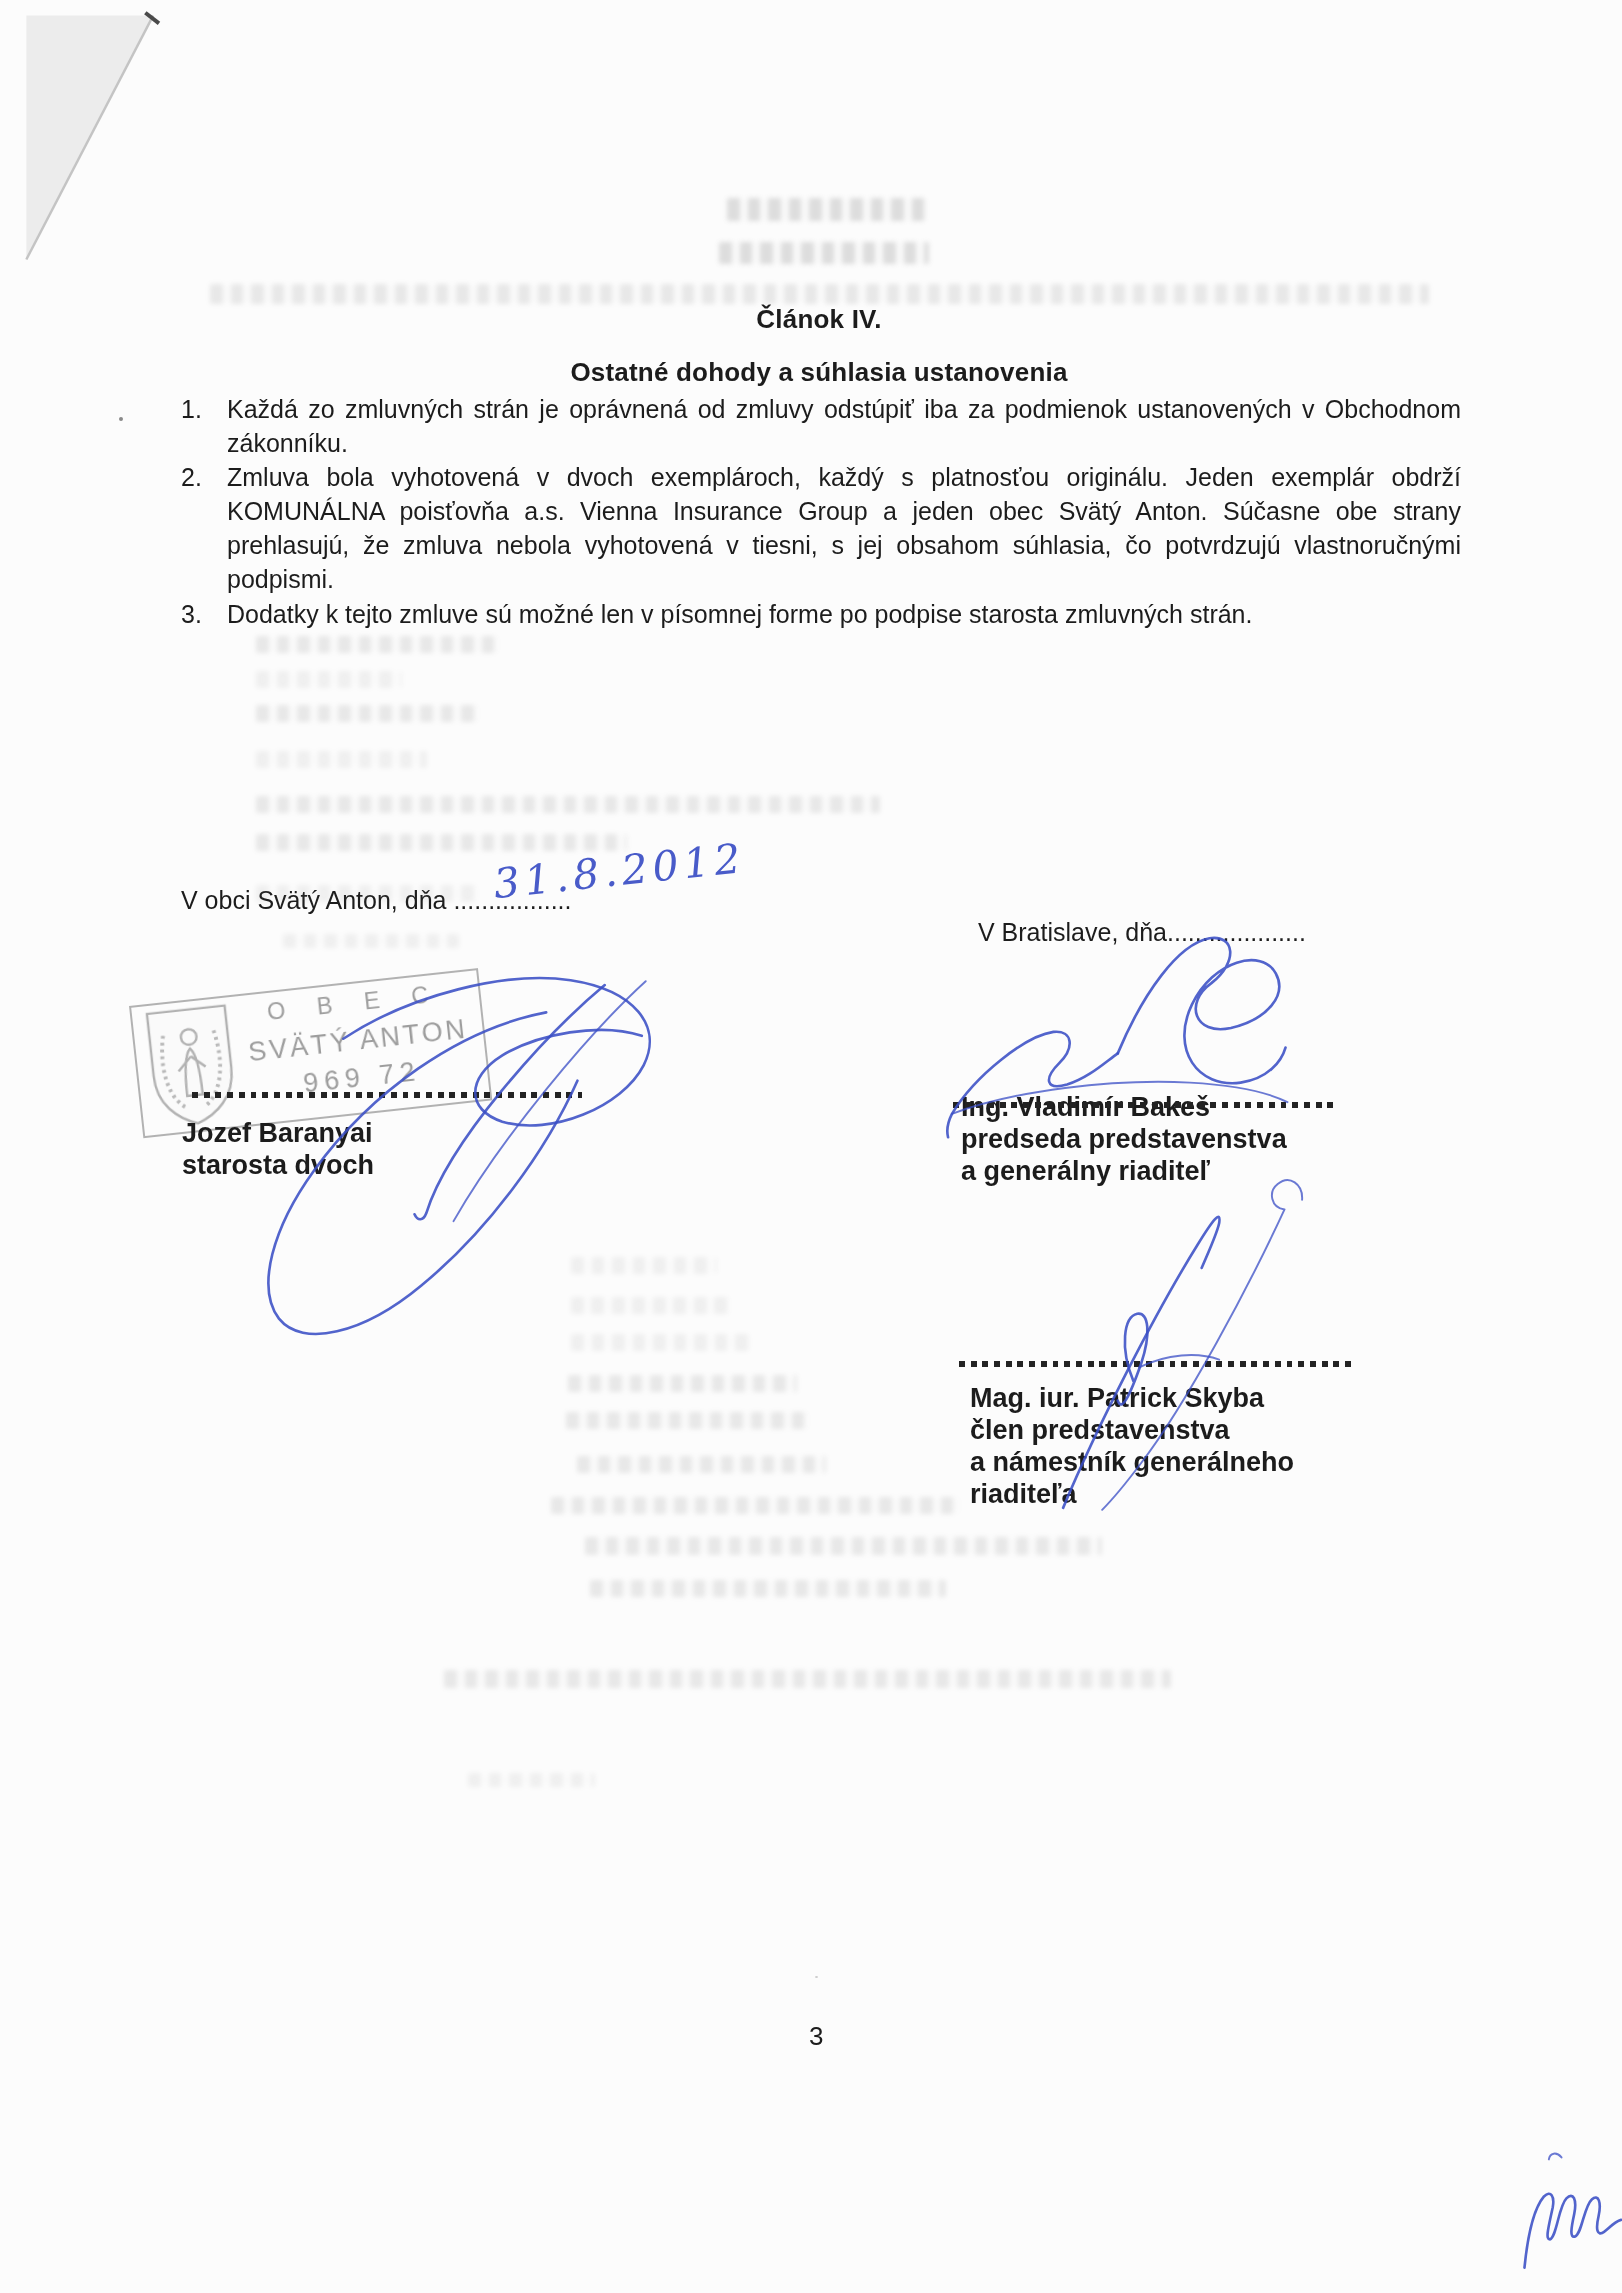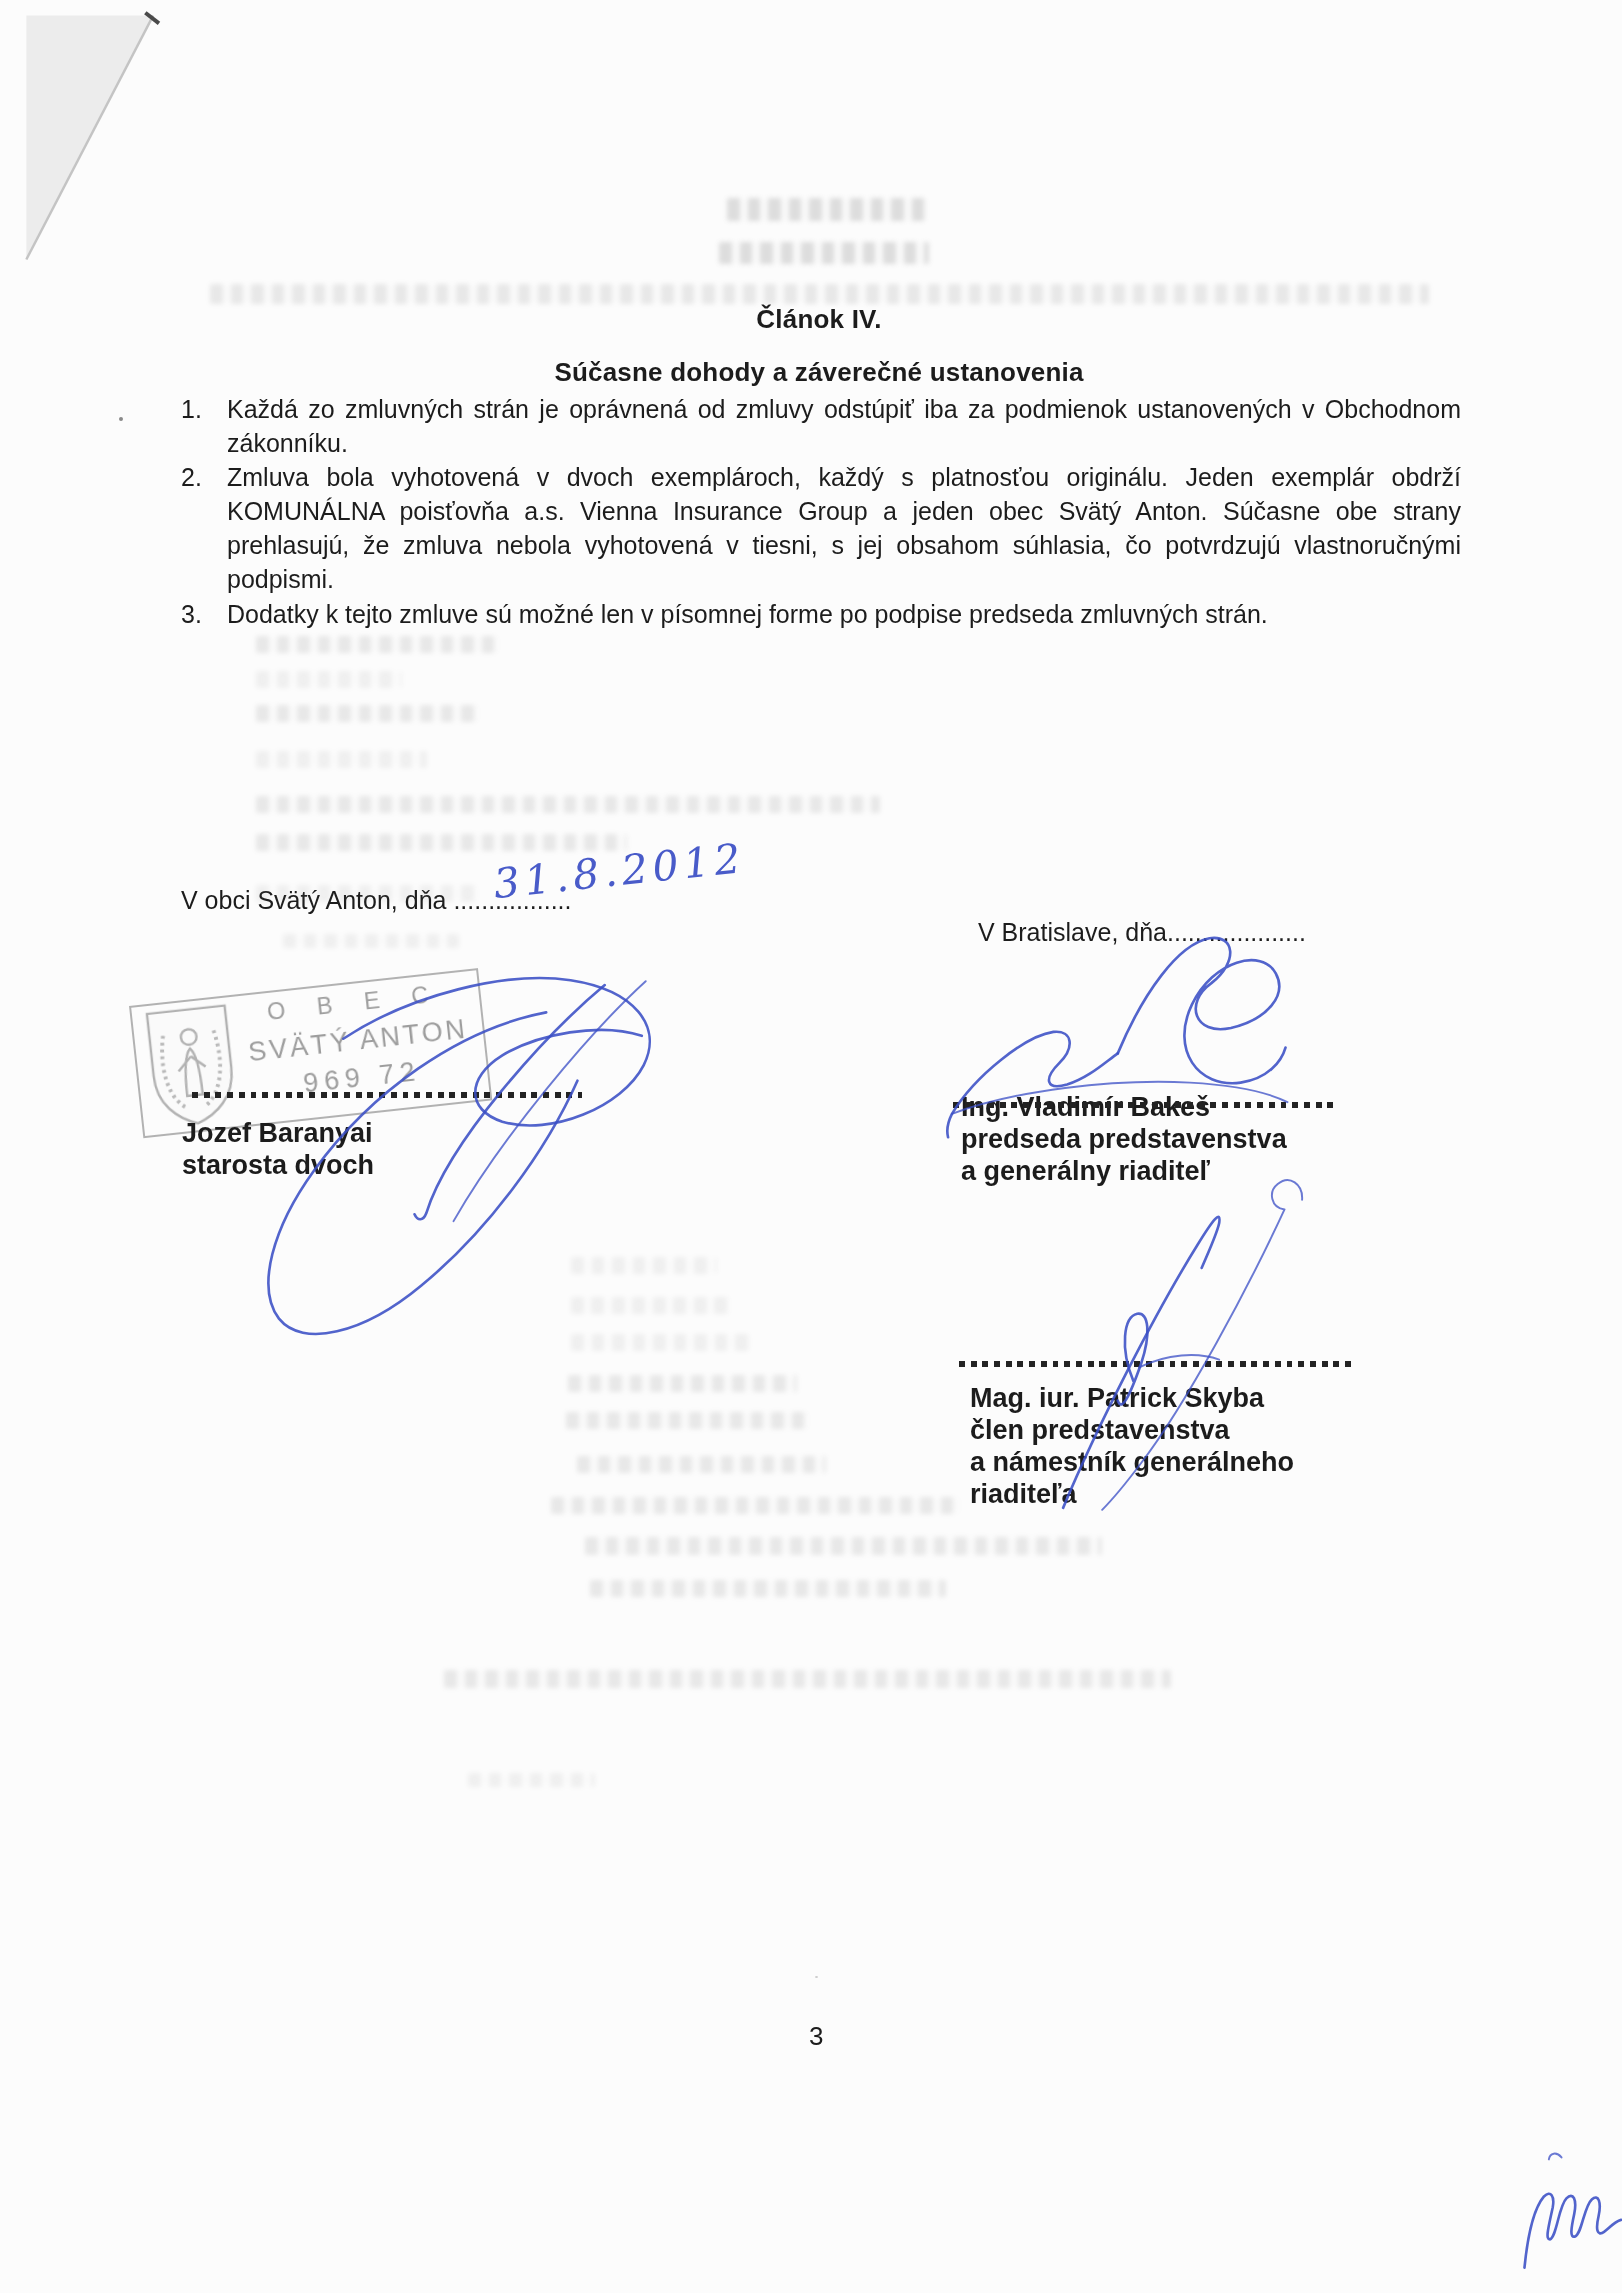--- a/index.html
+++ b/index.html
@@ -71,34 +71,34 @@
   <div class="ghost" style="left:585px;top:1537px;width:517px;height:17.6px;"></div>
   <div class="ghost" style="left:590px;top:1580px;width:356px;"></div>
   <div class="ghost" style="left:444px;top:1670px;width:727px;height:17.6px;"></div>
   <div class="ghost lt" style="left:468px;top:1773px;width:127px;height:13.7px;"></div>
 </div>
 
 <div class="speck" style="left:119px;top:417px;width:3.9px;height:3.9px;"></div>
 <div class="speck" style="left:815px;top:1976px;width:2.9px;height:2px;opacity:.4;"></div>
 
 <div class="abs h1" style="top:304px;">Článok IV.</div>
-<div class="abs h2" style="top:357px;">Súčasne dohody a záverečné ustanovenia</div>
+<div class="abs h2" style="top:357px;">Ostatné dohody a súhlasia ustanovenia</div>
 
 <div>
   <div class="abs clause" style="top:392px;">
     <span class="num">1.</span>
     <div class="ctext">Každá zo zmluvných strán je oprávnená od zmluvy odstúpiť iba za podmienok ustanovených v Obchodnom zákonníku.</div>
   </div>
   <div class="abs clause" style="top:460px;">
     <span class="num">2.</span>
     <div class="ctext">Zmluva bola vyhotovená v dvoch exemplároch, každý s platnosťou originálu. Jeden exemplár obdrží KOMUNÁLNA poisťovňa a.s. Vienna Insurance Group a jeden obec Svätý Anton. Súčasne obe strany prehlasujú, že zmluva nebola vyhotovená v tiesni, s jej obsahom súhlasia, čo potvrdzujú vlastnoručnými podpismi.</div>
   </div>
   <div class="abs clause" style="top:597px;">
     <span class="num">3.</span>
-    <div class="ctext" style="text-align:left;">Dodatky k tejto zmluve sú možné len v písomnej forme po podpise predseda zmluvných strán.</div>
+    <div class="ctext" style="text-align:left;">Dodatky k tejto zmluve sú možné len v písomnej forme po podpise starosta zmluvných strán.</div>
   </div>
 </div>
 
 <div class="abs dateline" style="left:181px;top:886px;">V obci Svätý Anton, dňa .................</div>
 <div class="abs handwrit" style="left:493px;top:847px;z-index:4;">31.8.2012</div>
 <div class="abs dateline" style="left:978px;top:918px;">V Bratislave, dňa....................</div>
 
 <div class="abs stamp">
   <svg class="emblem" width="92" height="123" viewBox="0 0 94 126">
     <path d="M7 4 H87 V68 C87 98 67 114 47 121 C27 114 7 98 7 68 Z" fill="rgba(245,245,245,.25)" stroke="#a6a6a6" stroke-width="2.5"></path>

